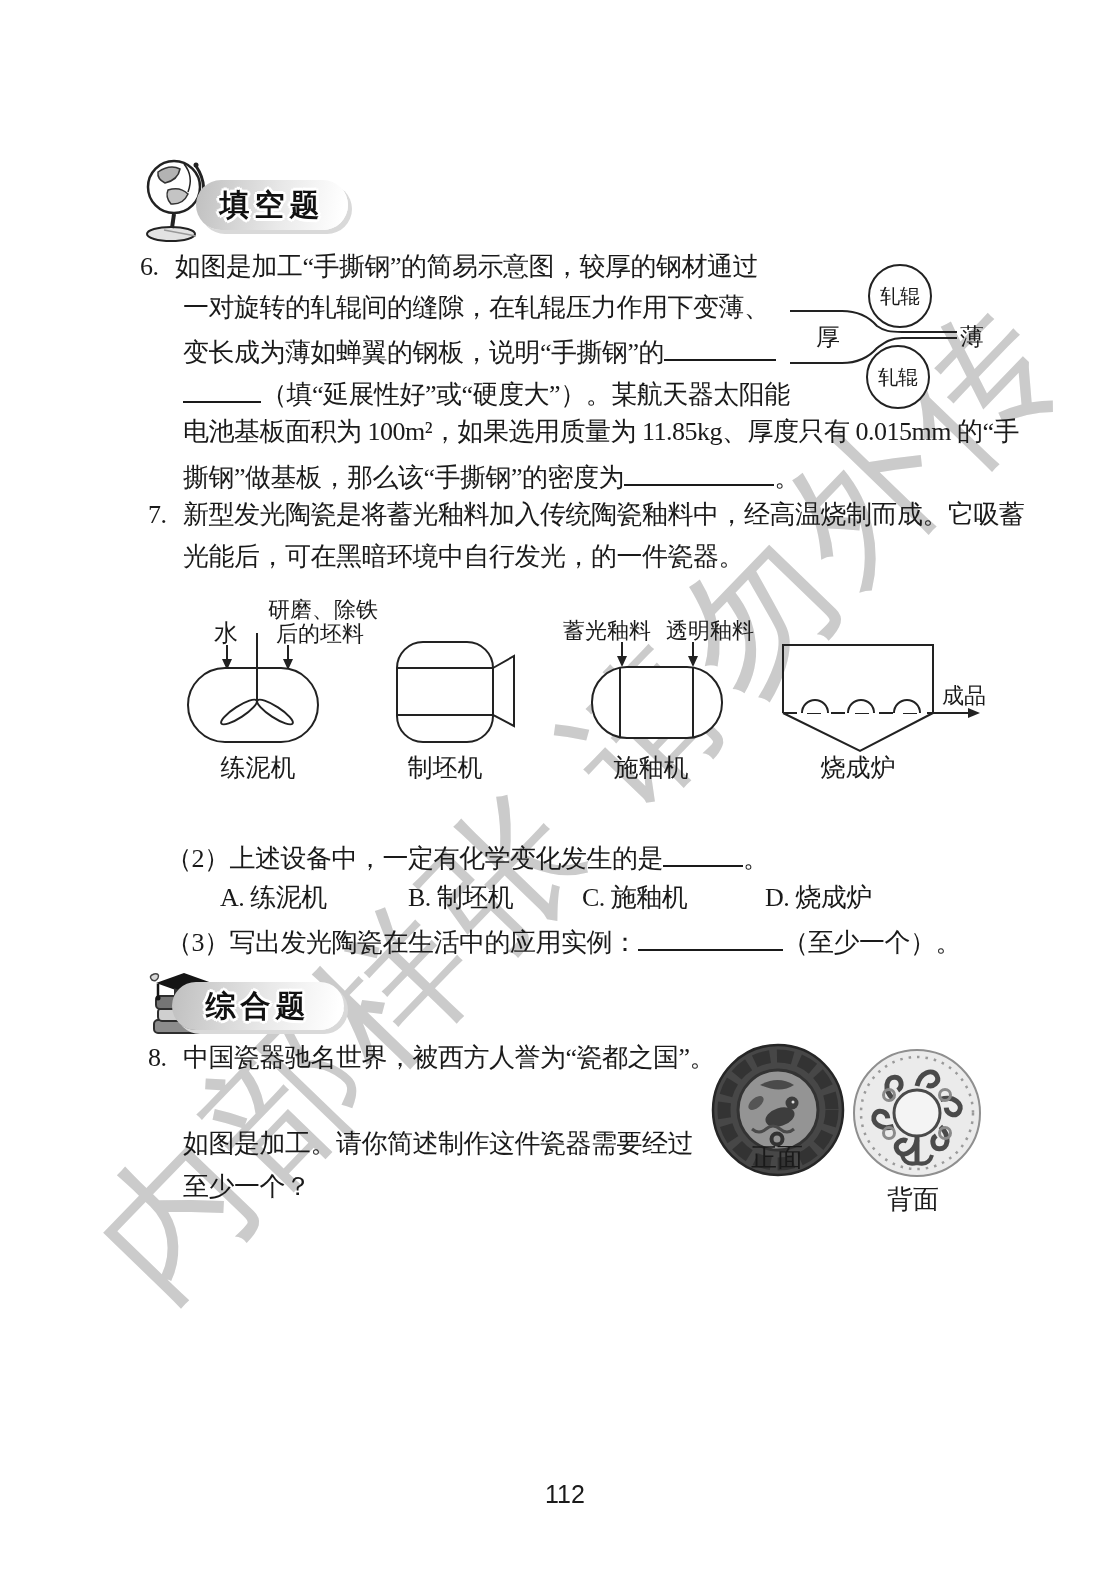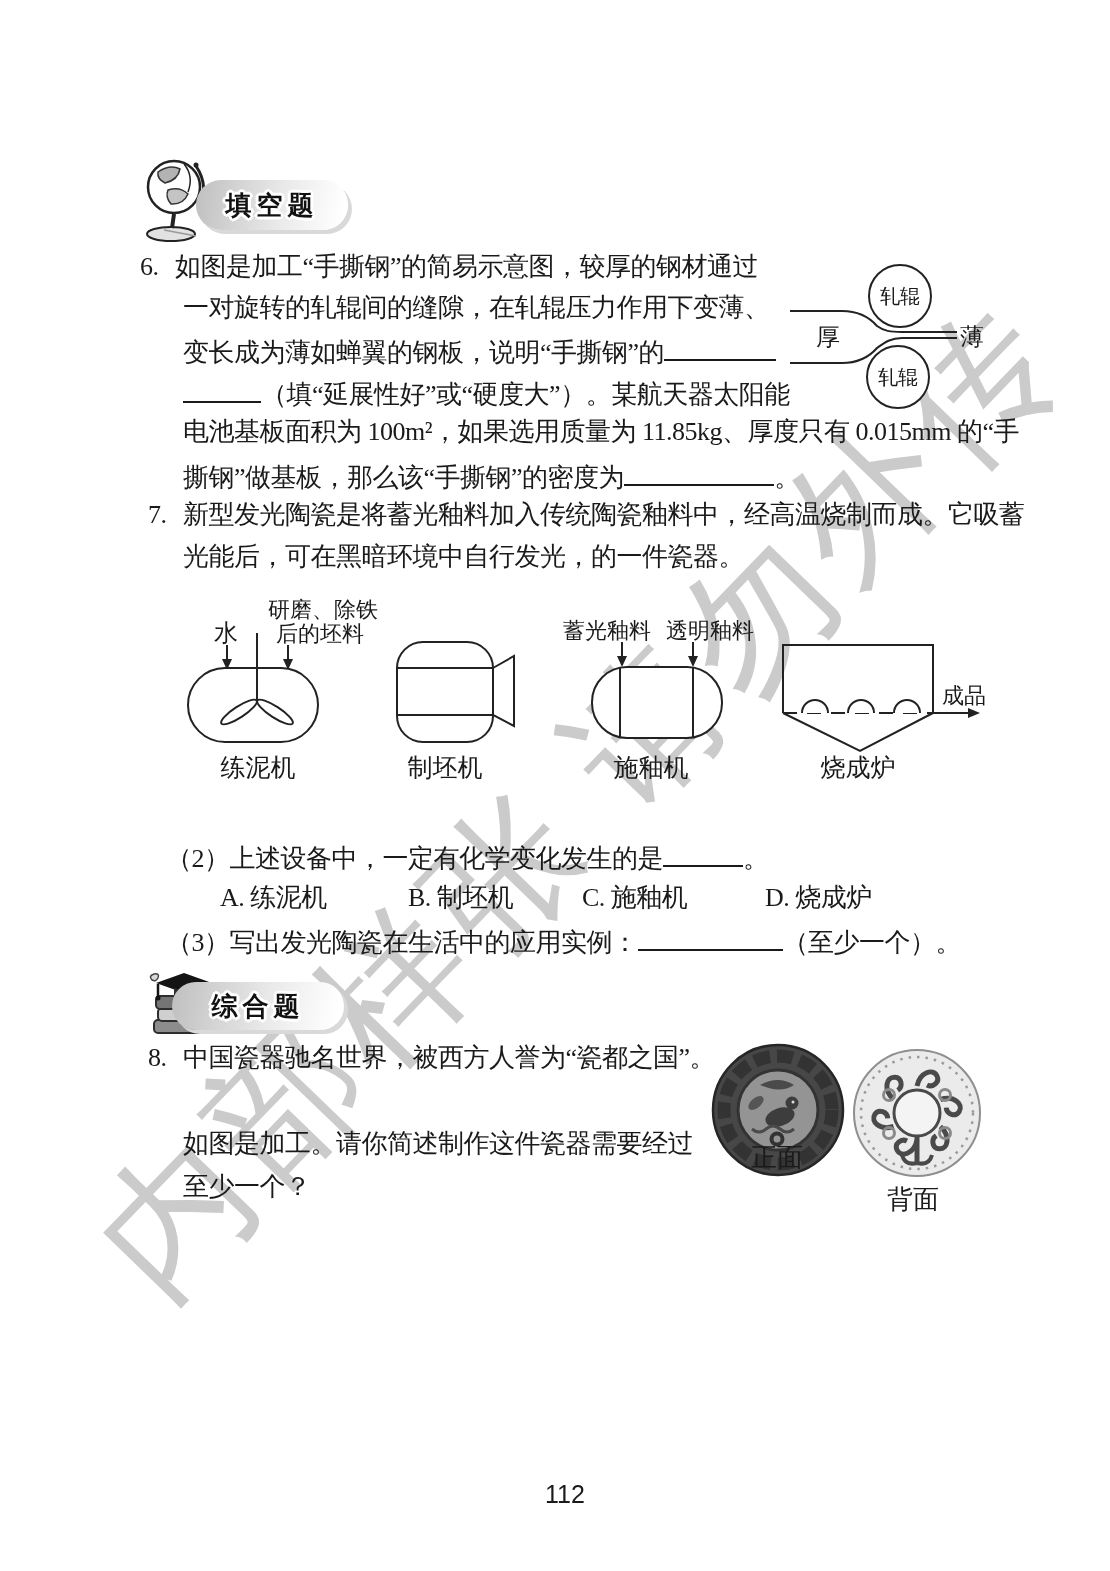--- a/index.html
+++ b/index.html
@@ -13,21 +13,21 @@
   .layer{position:absolute;z-index:2;}
   
   .tline{position:absolute;font-size:26px;line-height:34px;letter-spacing:-0.5px;white-space:nowrap;z-index:2;}
   .qnum{display:inline-block;width:35px;}
   .blank{display:inline-block;border-bottom:2.5px solid #1a1a1a;height:1.05em;vertical-align:baseline;}
   
   .badge-pill{position:absolute;border-radius:27px;z-index:2;
       background:linear-gradient(100deg,#bfbfbf 0%,#e9e9e9 55%,#ffffff 95%);
       box-shadow:4px 4px 0 #d9d9d9;display:flex;align-items:center;justify-content:center;}
   .badge-text{font-family:Liberation Sans, sans-serif;font-weight:bold;
-      font-size:26px;letter-spacing:5px;color:#111;
+      font-size:30px;letter-spacing:5px;color:#111;
       text-shadow:-2px -2px 0 #fff,2px -2px 0 #fff,-2px 2px 0 #fff,2px 2px 0 #fff,0 -3px 0 #fff,0 3px 0 #fff,-3px 0 0 #fff,3px 0 0 #fff;}
   .opt{position:absolute;top:0;font-size:26px;white-space:nowrap;}
   .photo-label{position:absolute;width:80px;text-align:center;font-size:26px;z-index:2;}
   #pagenum{position:absolute;left:515px;top:1444px;width:100px;text-align:center;
       font-size:25px;font-family:"Liberation Sans","DejaVu Sans",sans-serif;z-index:2;margin-top:36px;}
   svg{position:absolute;z-index:2;overflow:visible;}
   svg text{font-family:"Liberation Serif","DejaVu Serif",serif;fill:#1a1a1a;}
 </style>
 </head>
 <body>

